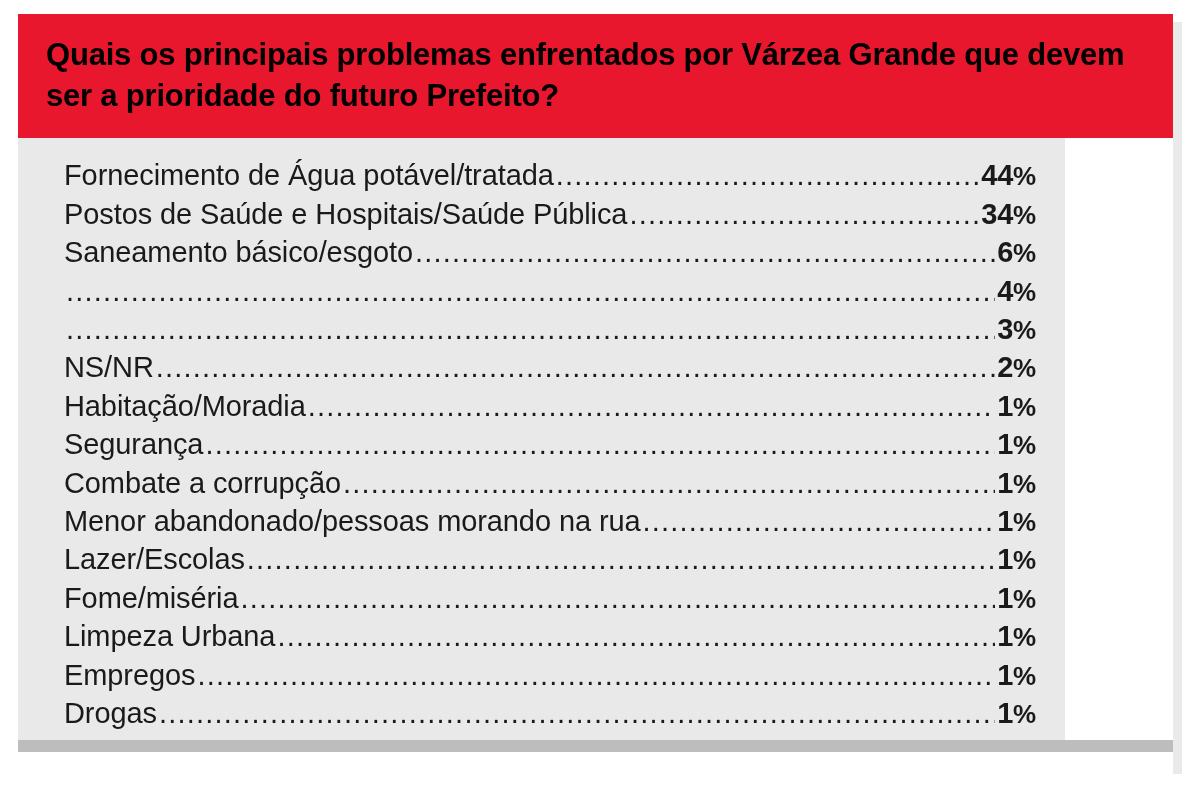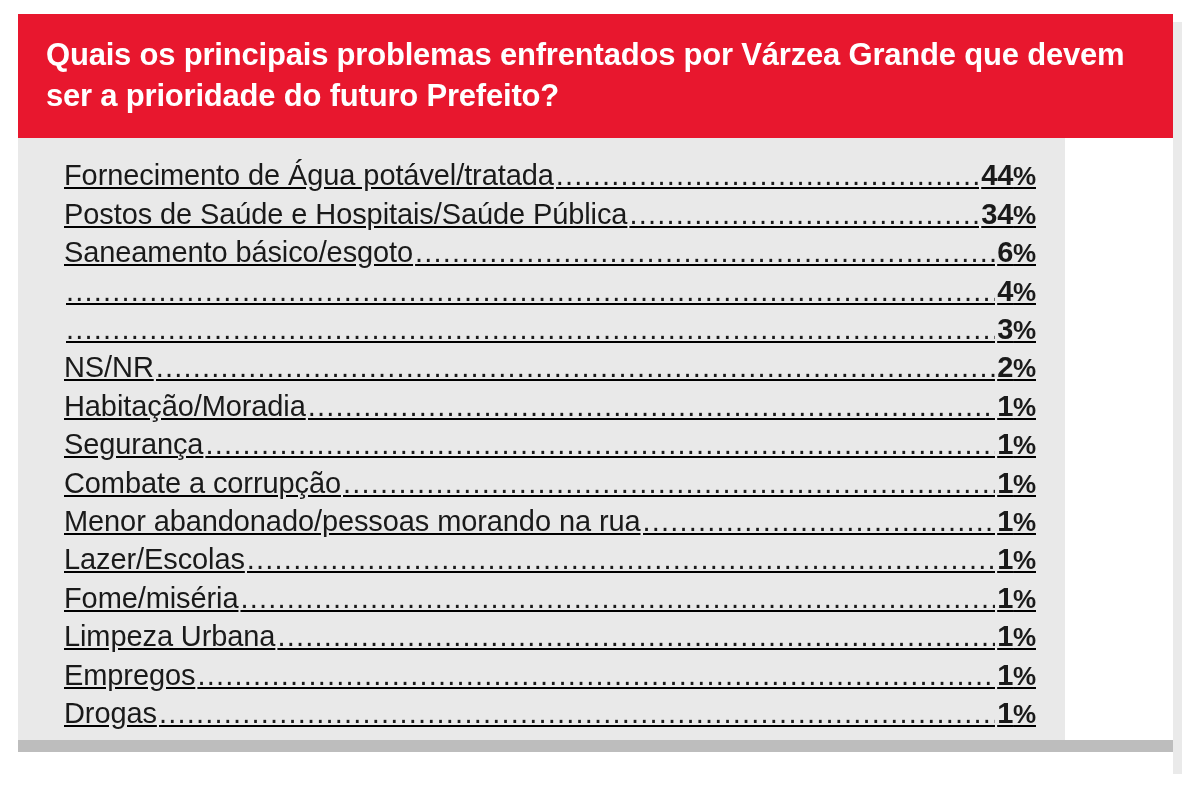--- a/index.html
+++ b/index.html
@@ -22,35 +22,34 @@
     background: #ffffff;
     box-sizing: border-box;
   }
   .card-header {
     background: #E8172E;
     padding: 20px 28px 22px 28px;
     box-sizing: border-box;
     width: 1155px;
   }
   .card-header .title {
-    color: #ffffff;
+    color: #000000;
     font-size: 31px;
     font-weight: bold;
     line-height: 1.33;
     letter-spacing: -0.2px;
     margin: 0;
   }
   .card-body {
     background: #E9E9E9;
     width: 1155px;
     height: 602px;
     box-sizing: border-box;
     padding: 18px 0 0 0;
     position: relative;
-    text-decoration: underline;
   }
   .rows {
     padding: 0 12px 0 46px;
     box-sizing: border-box;
     width: 1030px;
   }
   .row {
     display: flex;
     align-items: baseline;
     font-size: 29px;

